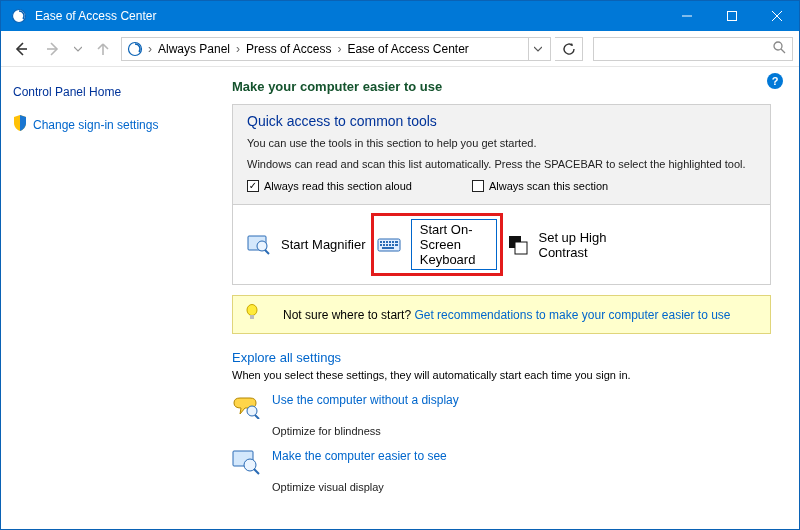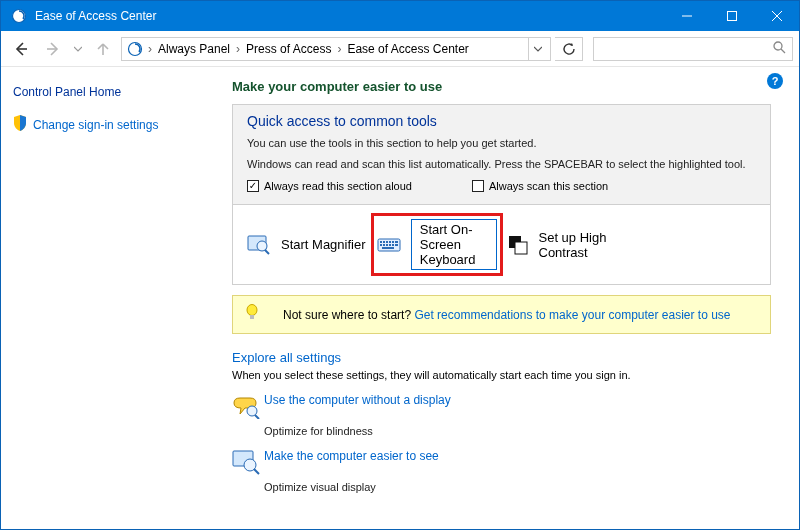--- a/index.html
+++ b/index.html
@@ -48,21 +48,21 @@
   .tool .ticon { width: 24px; height: 24px; display: flex; align-items: center; justify-content: center; }
   .tool.highlighted { position: relative; }
   .tool.highlighted .redbox { position: absolute; inset: -6px -6px -6px -6px; border: 3px solid #e31b1b; pointer-events: none; }
   .tool.highlighted .bluebox { border: 1px solid #0066cc; padding: 2px 8px; }
   
   .tipbar { margin-top: 10px; border: 1px solid #e0d57a; background: #ffffcc; padding: 8px 12px; display: flex; align-items: center; gap: 24px; font-size: 12px; }
   .tipbar a { color: #0066cc; text-decoration: none; }
   
   .explore-head { color: #0066cc; font-size: 13px; margin-top: 16px; }
   .explore-sub { font-size: 11px; margin-top: 4px; }
-  .setting { display: flex; gap: 4px; margin-top: 12px; align-items: flex-start; }
+  .setting { display: flex; gap: 12px; margin-top: 12px; align-items: flex-start; }
   .setting .sicon { width: 28px; height: 28px; }
   .setting a { color: #0066cc; text-decoration: none; font-size: 12px; }
   .setting .desc { font-size: 11px; color: #222; margin-top: 18px; }
 </style>
 </head>
 <body>
 
 <div class="titlebar">
   <div class="icon">
     <svg width="16" height="16" viewBox="0 0 16 16">

